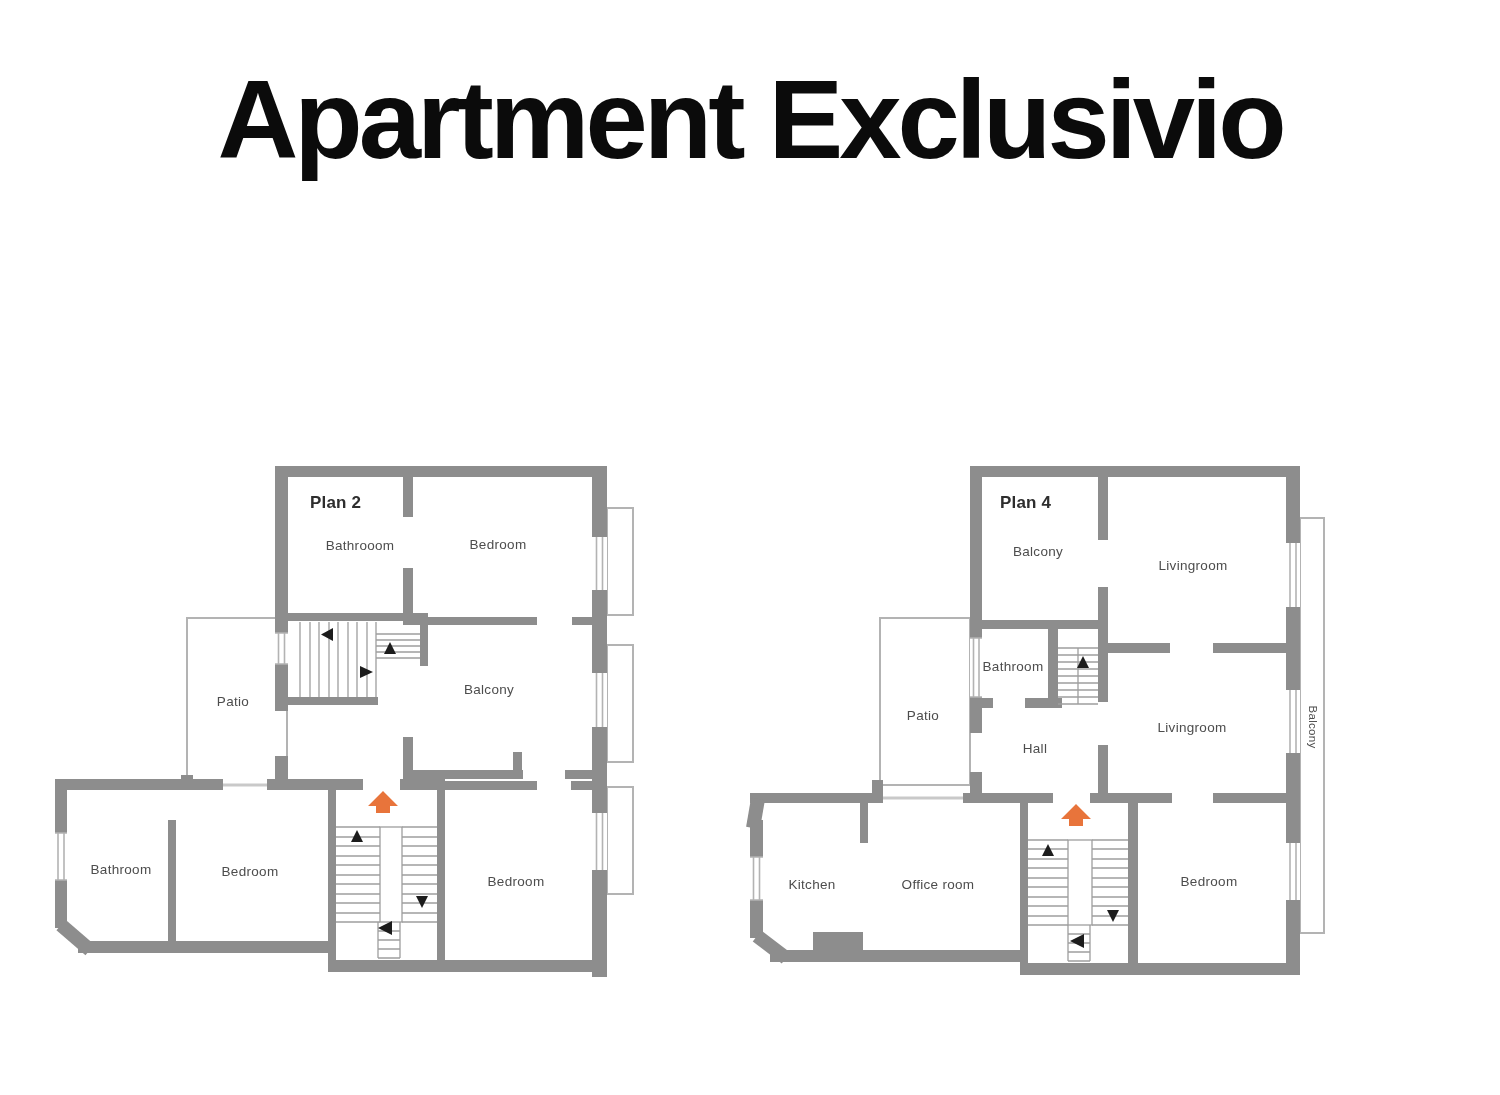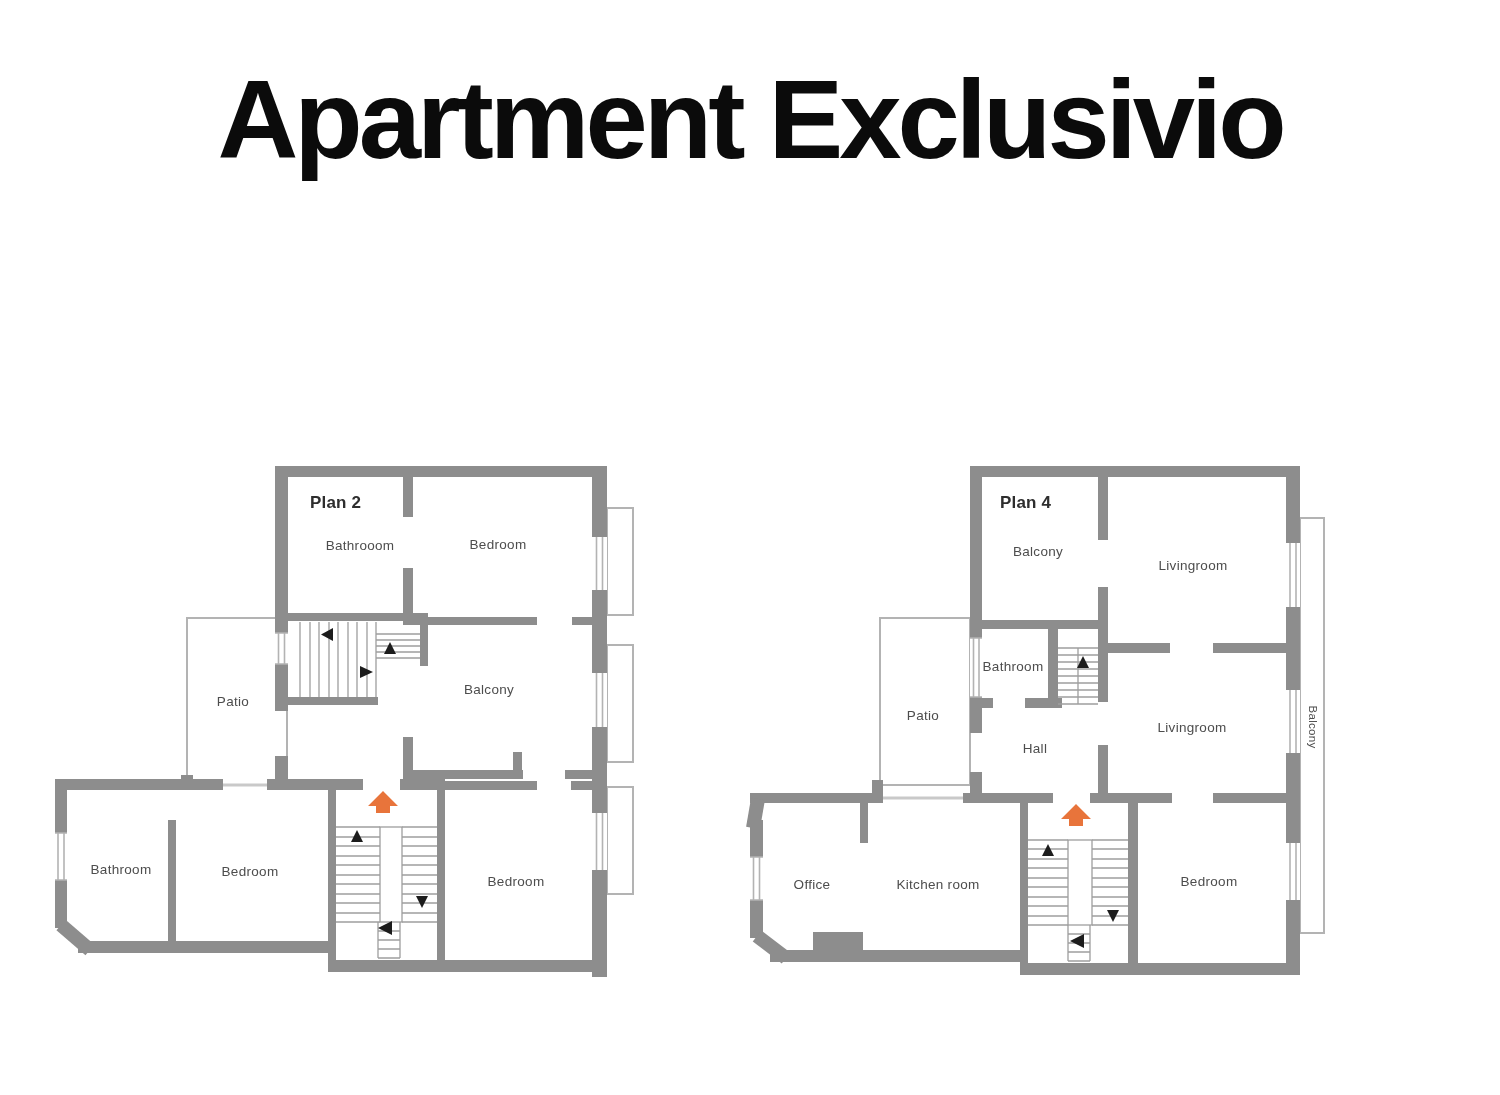--- a/index.html
+++ b/index.html
@@ -200,17 +200,17 @@
   </svg>
 
   <div class="plan-title" style="left:1000px;top:449px">Plan 4</div>
   <div class="room-label" style="left:1038px;top:551px">Balcony</div>
   <div class="room-label" style="left:1193px;top:565px">Livingroom</div>
   <div class="room-label" style="left:1013px;top:666px">Bathroom</div>
   <div class="room-label" style="left:923px;top:715px">Patio</div>
   <div class="room-label" style="left:1035px;top:748px">Hall</div>
   <div class="room-label" style="left:1192px;top:727px">Livingroom</div>
   <div class="room-label vertical" style="left:1313px;top:727px">Balcony</div>
-  <div class="room-label" style="left:812px;top:884px">Office</div>
-  <div class="room-label" style="left:938px;top:884px">Kitchen room</div>
+  <div class="room-label" style="left:812px;top:884px">Kitchen</div>
+  <div class="room-label" style="left:938px;top:884px">Office room</div>
   <div class="room-label" style="left:1209px;top:881px">Bedroom</div>
 
 </div>
 
 </body></html>

